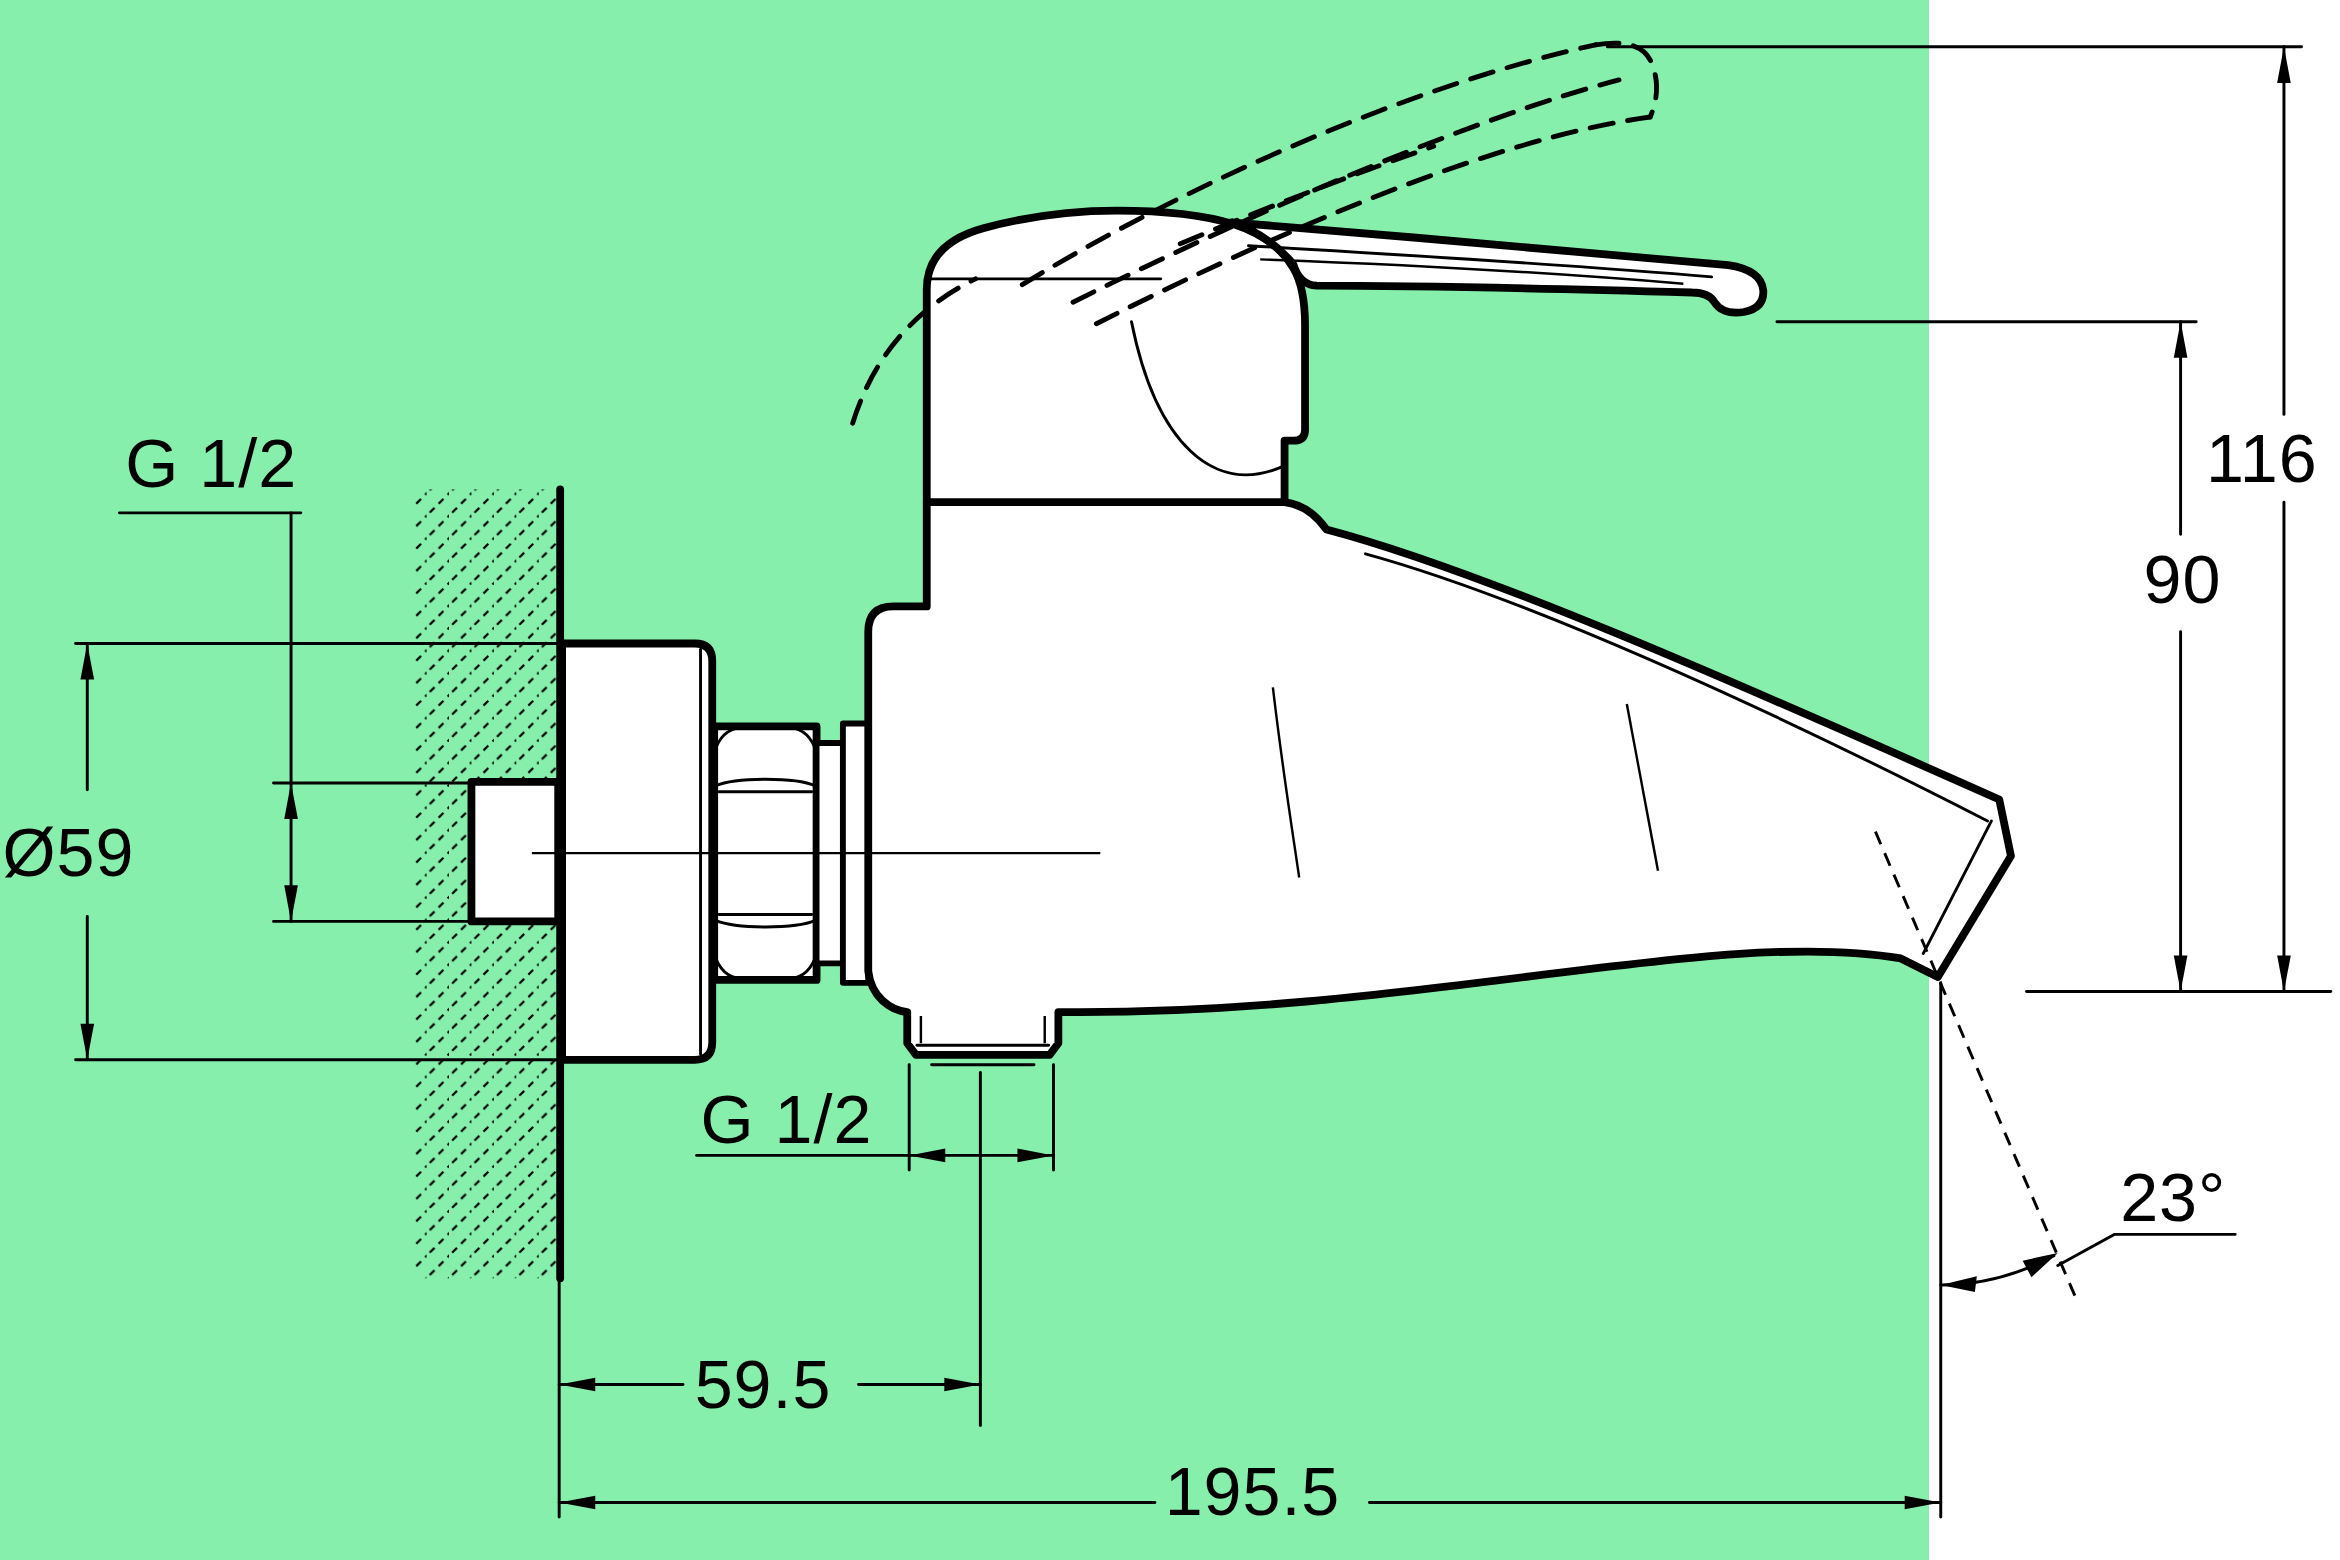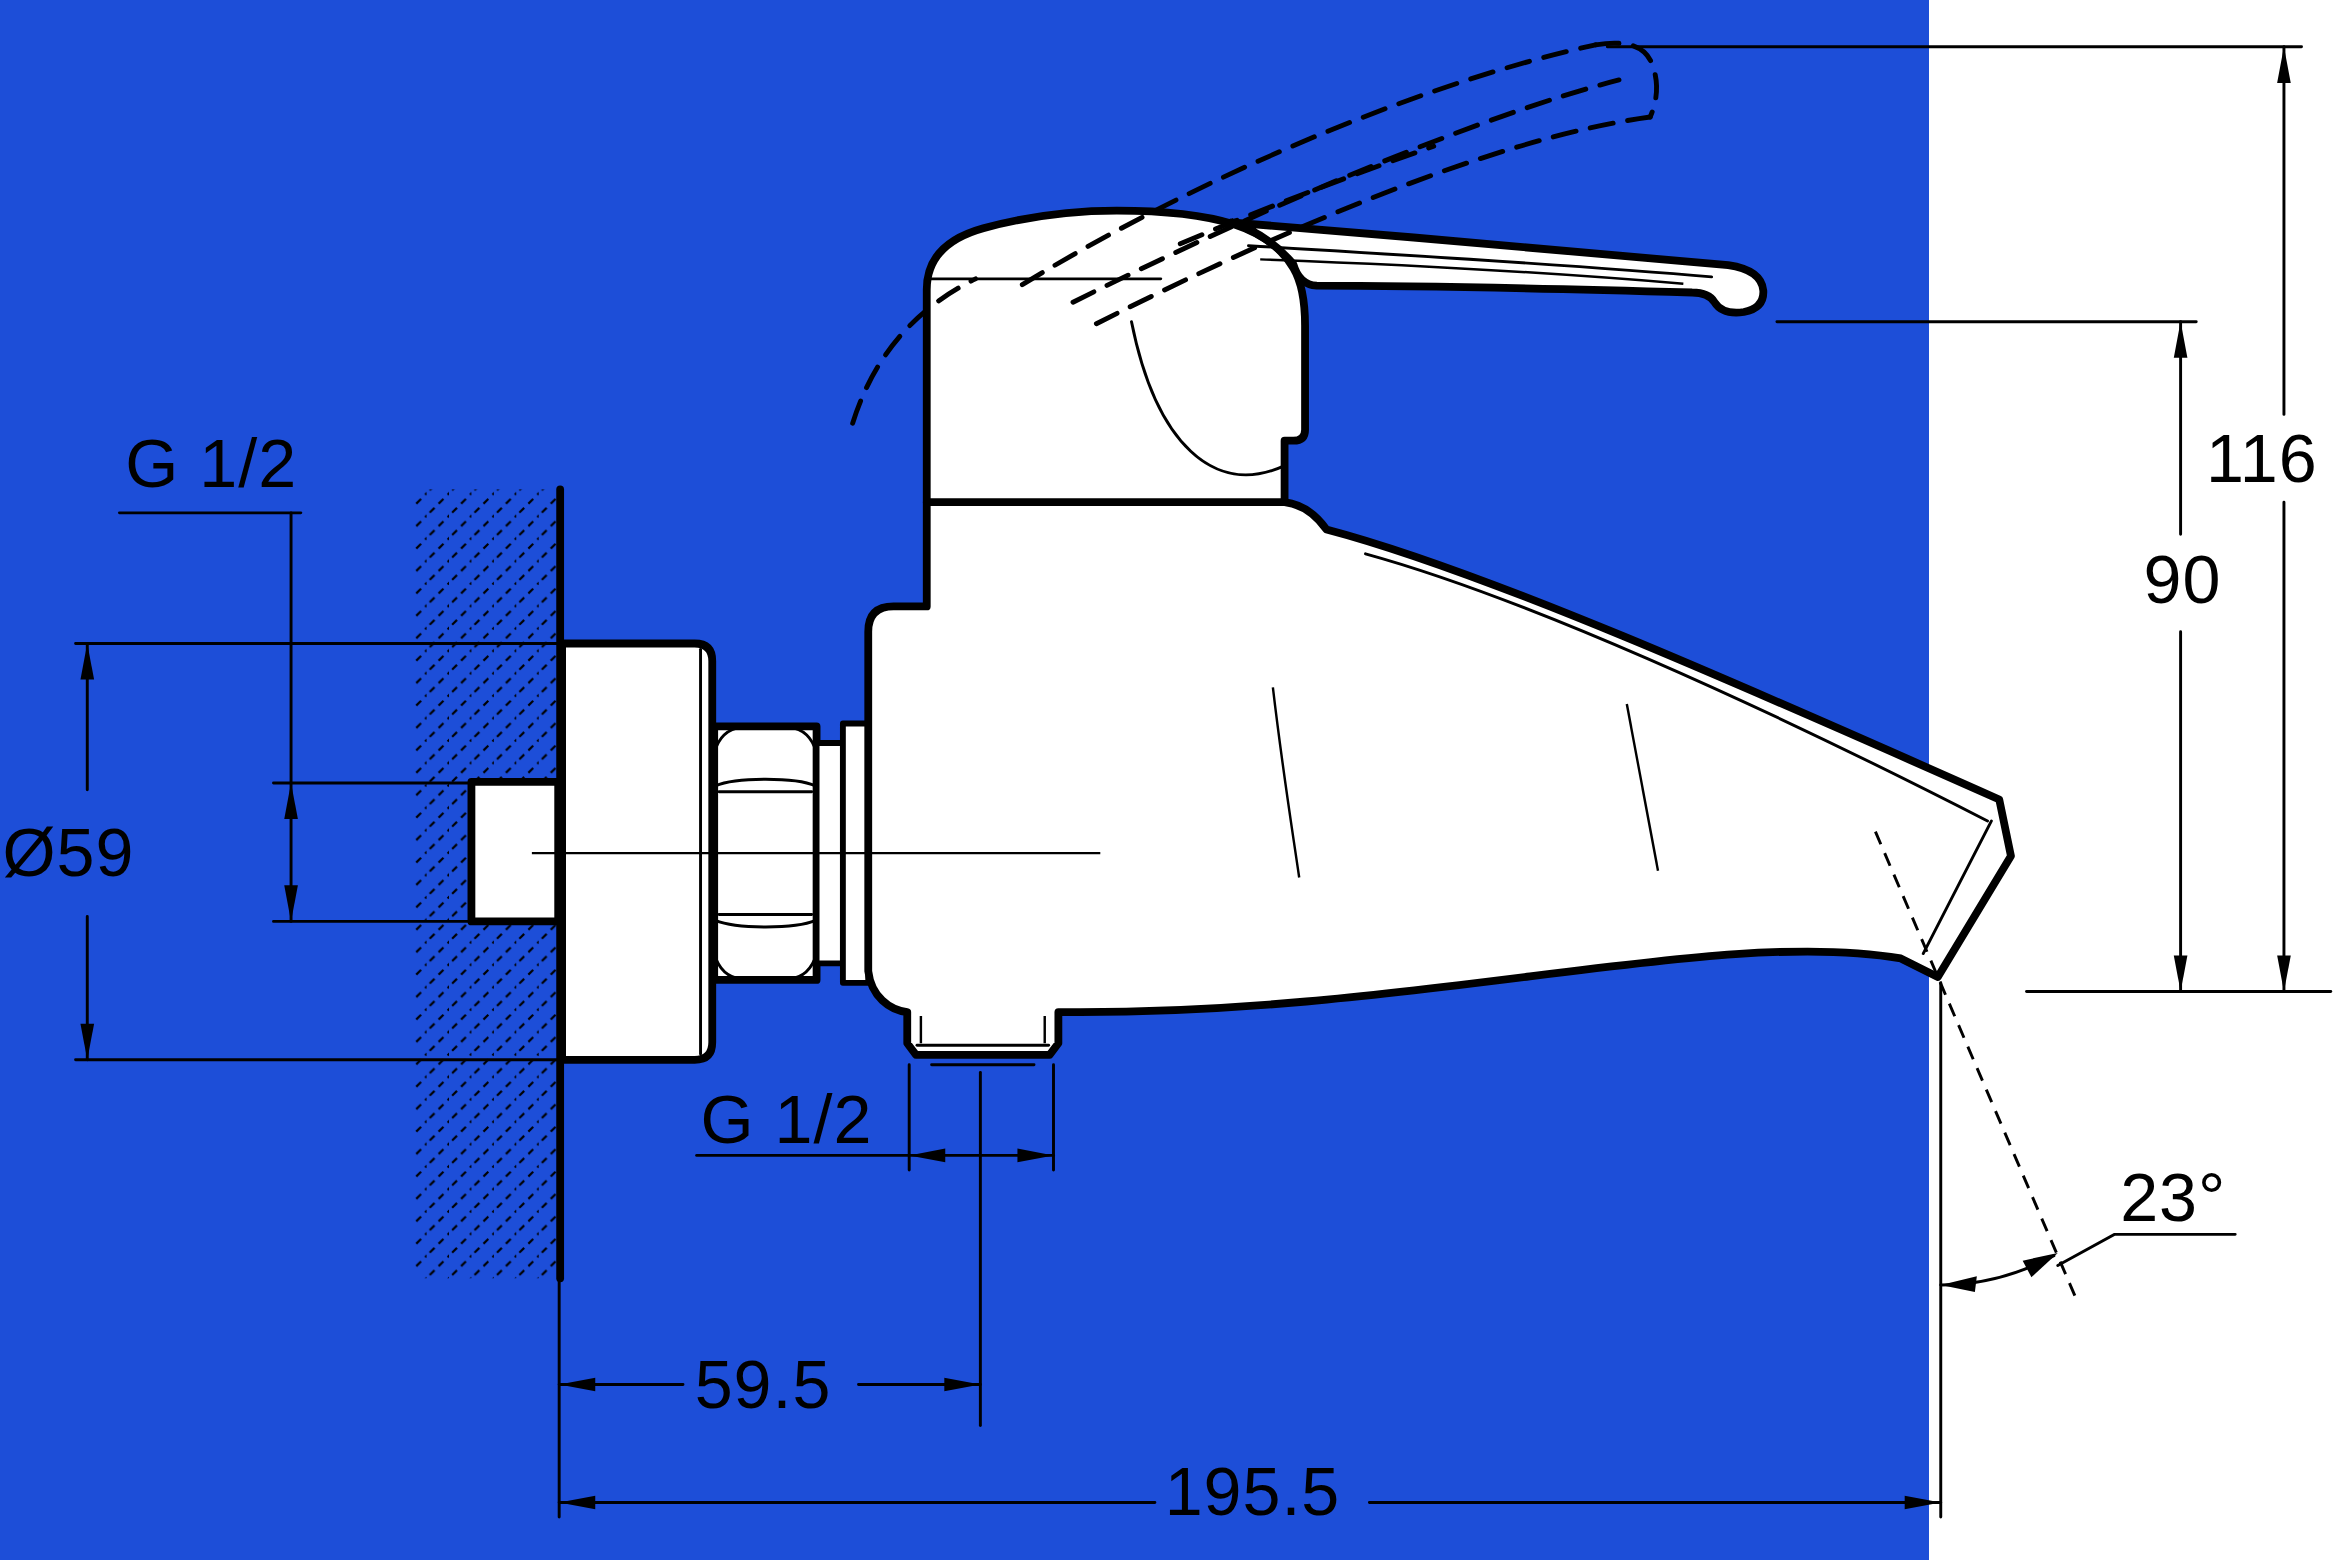--- a/index.html
+++ b/index.html
@@ -1,16 +1,16 @@
 <!DOCTYPE html>
 <html><head>
 <meta charset="utf-8">
 <style>
   html,body{margin:0;padding:0;background:#ffffff;width:2341px;height:1560px;overflow:hidden;}
-  .sheet{position:relative;width:1929px;height:1560px;background:#1d4ed8;}
+  .sheet{position:relative;width:1929px;height:1560px;background:#86efac;}
   svg{display:block;}
   text{font-family:"Liberation Sans","DejaVu Sans",sans-serif;font-size:70px;fill:#000;letter-spacing:1px;}
   .thick{stroke:#000;stroke-width:8;fill:none;stroke-linejoin:round;stroke-linecap:round;}
   .thickfill{stroke:#000;stroke-width:8;fill:#fff;stroke-linejoin:round;}
   .medfill{stroke:#000;stroke-width:6;fill:#fff;stroke-linejoin:round;}
   .thin{stroke:#000;stroke-width:3;fill:none;stroke-linecap:round;}
   .hair{stroke:#000;stroke-width:2.5;fill:none;}
   .dash{stroke:#000;stroke-width:5;fill:none;stroke-dasharray:24 15;stroke-linecap:round;}
   .dashthin{stroke:#000;stroke-width:3;fill:none;stroke-dasharray:14 10;}
   .arr{fill:#000;stroke:none;}

